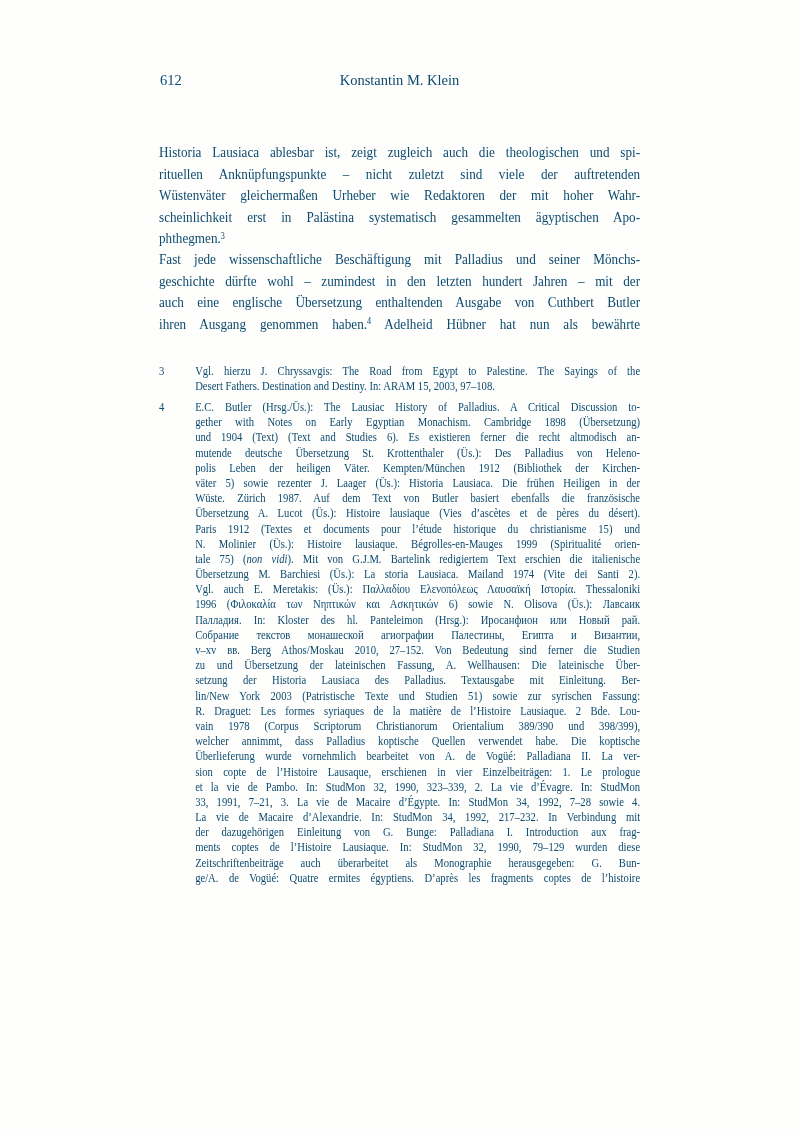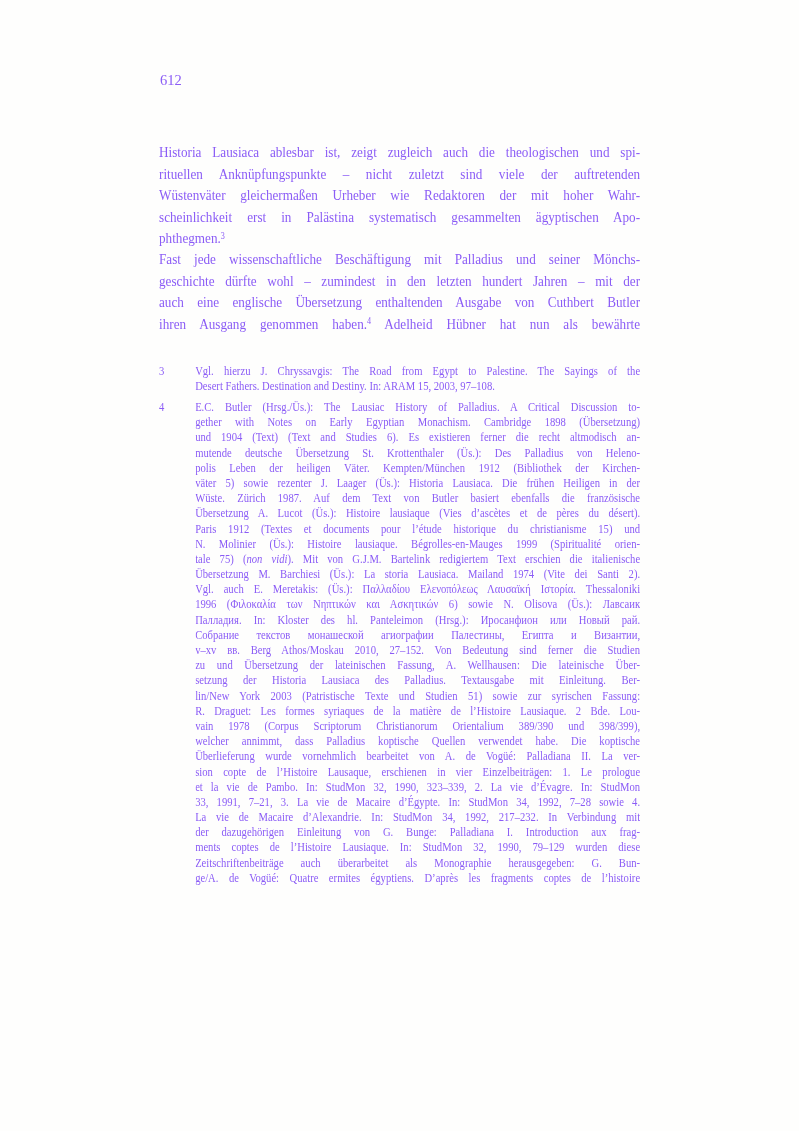--- a/index.html
+++ b/index.html
@@ -3,21 +3,21 @@
 <meta charset="utf-8">
 <style>
   * { margin: 0; padding: 0; box-sizing: border-box; }
   html, body { background: #ffffff; }
   .page {
     position: relative;
     width: 799px;
     height: 1131px;
     background: #fefefd;
     font-family: "Liberation Serif", "DejaVu Serif", serif;
-    color: #8b5cf6;
+    color: #0c4a6e;
     overflow: hidden;
   }
   .pagenum {
     position: absolute;
     left: 160px;
     top: 72px;
     font-size: 14.5px;
     line-height: 16px;
   }
   .runhead {
@@ -83,20 +83,21 @@
   }
   i { font-style: italic; }
 </style>
 </head>
 <body>
 
 <div class="page">
 
   <div class="pagenum">612</div>
 
+  <div class="runhead">Konstantin M. Klein</div>
 
   <div class="squeeze">
 
     <div class="para para1">
         <div class="line">Historia Lausiaca ablesbar ist, zeigt zugleich auch die theologischen und spi-</div>
         <div class="line">rituellen Anknüpfungspunkte – nicht zuletzt sind viele der auftretenden</div>
         <div class="line">Wüstenväter gleichermaßen Urheber wie Redaktoren der mit hoher Wahr-</div>
         <div class="line">scheinlichkeit erst in Palästina systematisch gesammelten ägyptischen Apo-</div>
         <div class="line flush">phthegmen.<sup>3</sup></div>
       </div>

